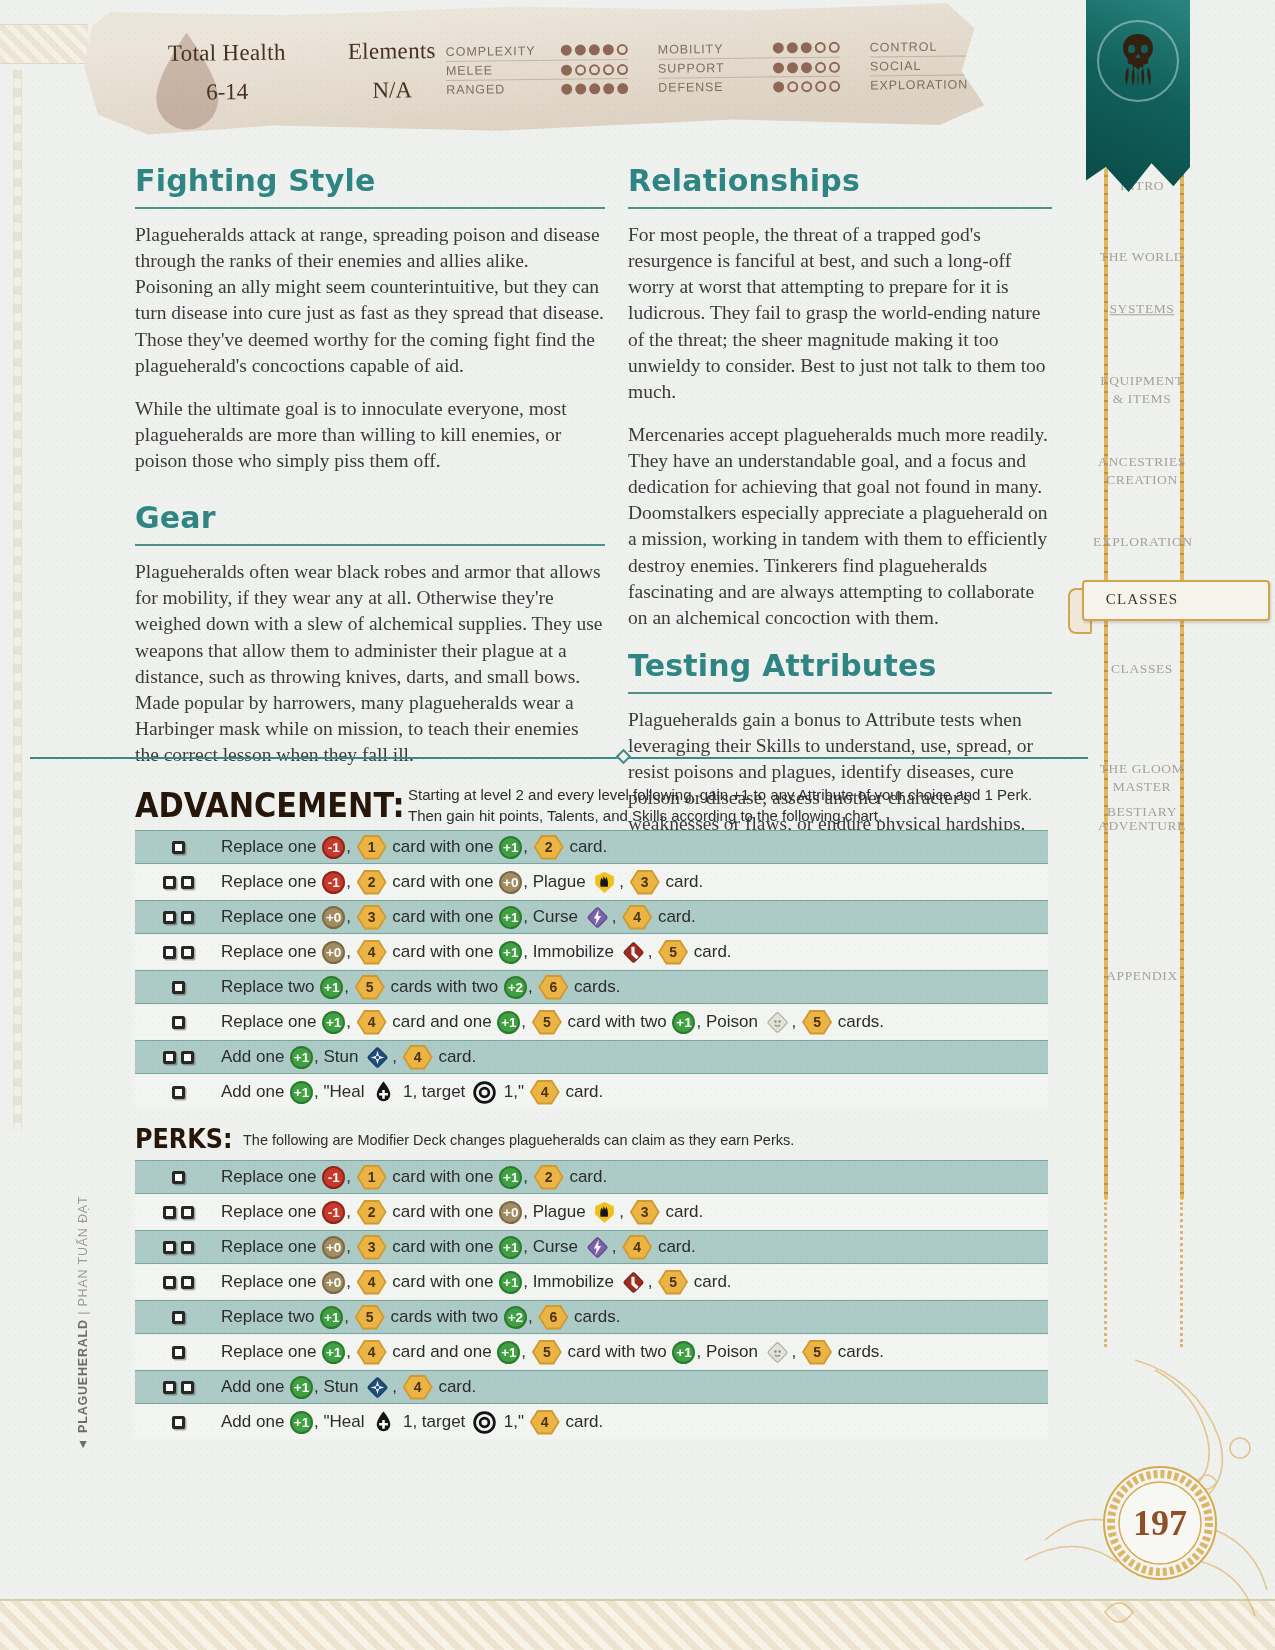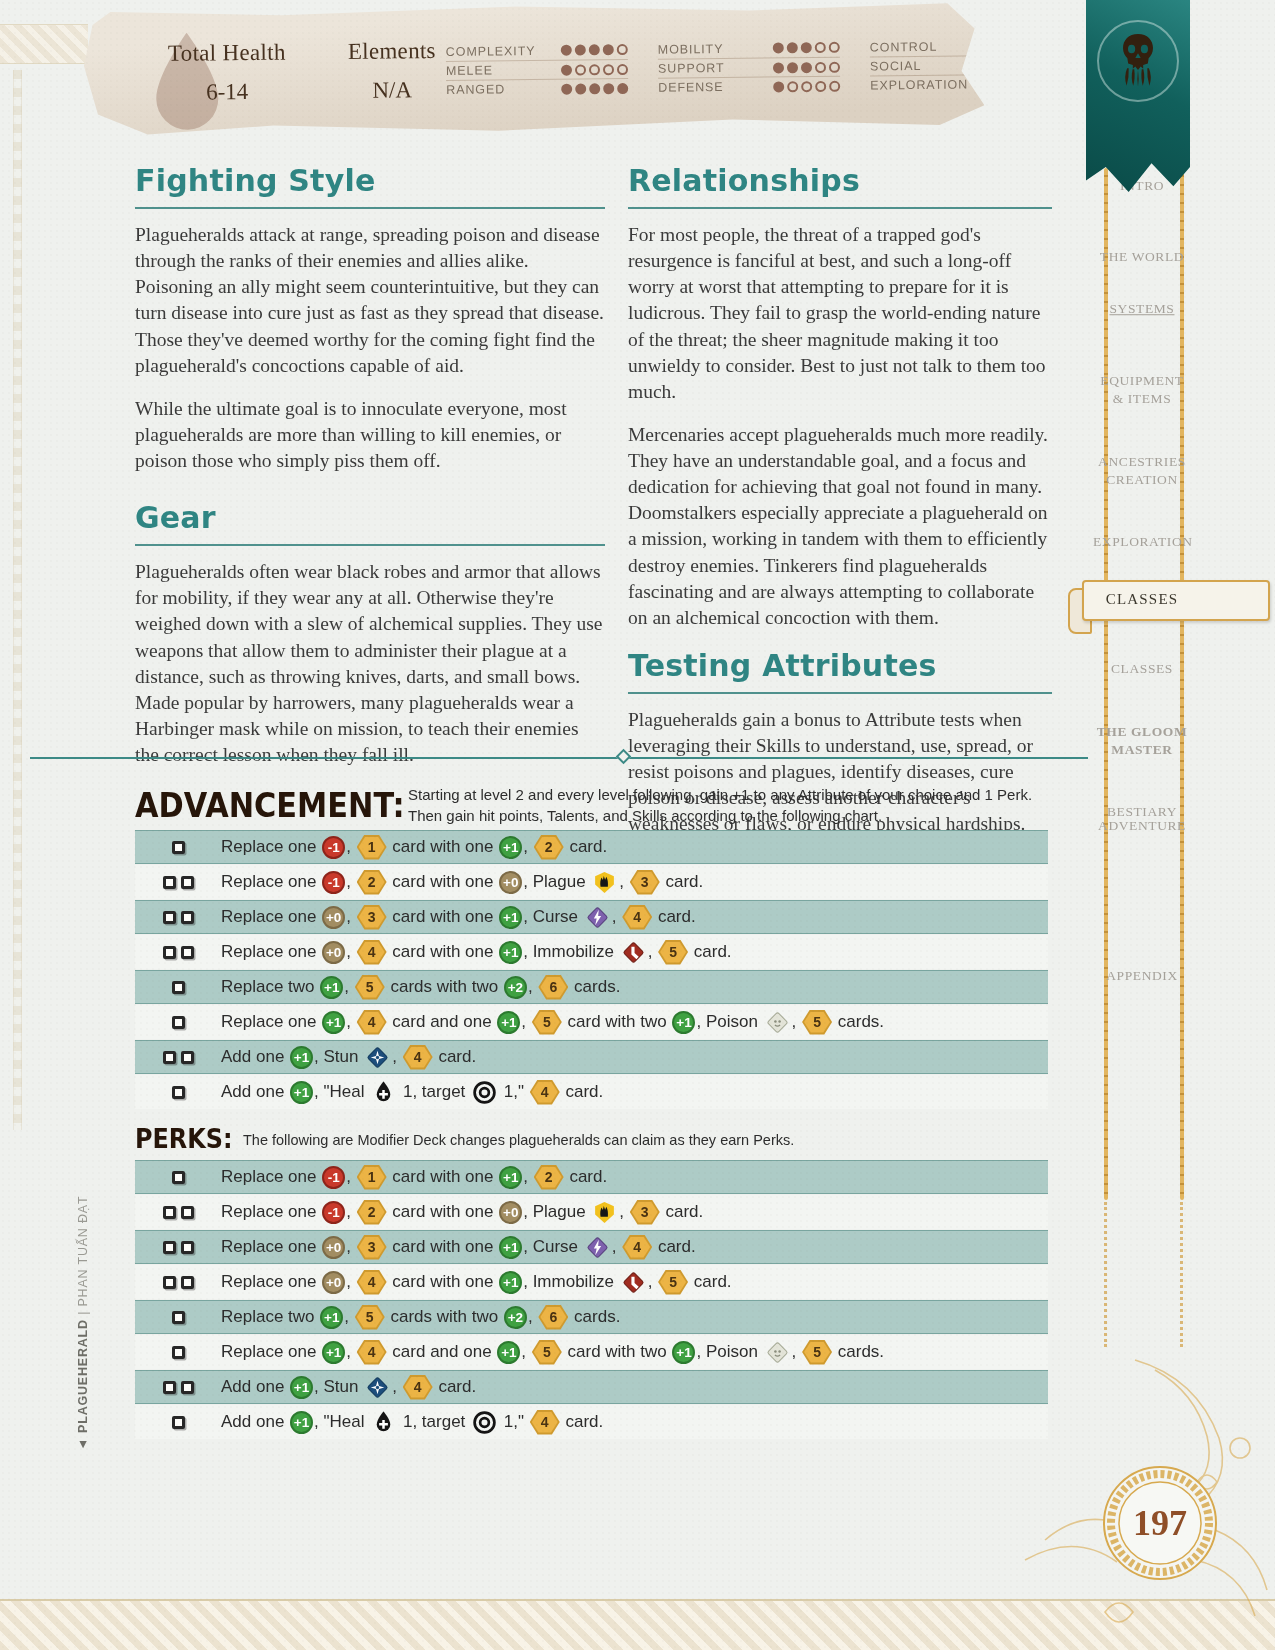--- a/index.html
+++ b/index.html
@@ -271,21 +271,21 @@
   <div class="classes-banner"></div>
   <div id="sidebar">
       <div class="nav-item" style="top: 186px;">INTRO</div>
       <div class="nav-item" style="top: 257px;">THE WORLD</div>
       <div class="nav-item" style="top: 309px; text-decoration: underline;">SYSTEMS</div>
       <div class="nav-item" style="top: 390px;">EQUIPMENT &amp; ITEMS</div>
       <div class="nav-item" style="top: 471px;">ANCESTRIES CREATION</div>
       <div class="nav-item" style="top: 542px;">EXPLORATION</div>
       <div class="nav-item active" style="top: 600px;">CLASSES</div>
       <div class="nav-item" style="top: 669px;">CLASSES</div>
-      <div class="nav-item" style="top: 741px; font-weight: bold;">THE GLOOM MASTER</div>
+      <div class="nav-item" style="top: 778px;">THE GLOOM MASTER</div>
       <div class="nav-item" style="top: 812px;">BESTIARY</div>
       <div class="nav-item" style="top: 826px;">ADVENTURE</div>
       <div class="nav-item" style="top: 976px;">APPENDIX</div>
     </div>
 
   <div class="col col-left">
     <section>
       <h2 class="section">Fighting Style</h2>
       <p>Plagueheralds attack at range, spreading poison and disease through the ranks of their enemies and allies alike. Poisoning an ally might seem counterintuitive, but they can turn disease into cure just as fast as they spread that disease. Those they've deemed worthy for the coming fight find the plagueherald's concoctions capable of aid.</p>
       <p>While the ultimate goal is to innoculate everyone, most plagueheralds are more than willing to kill enemies, or poison those who simply piss them off.</p>

